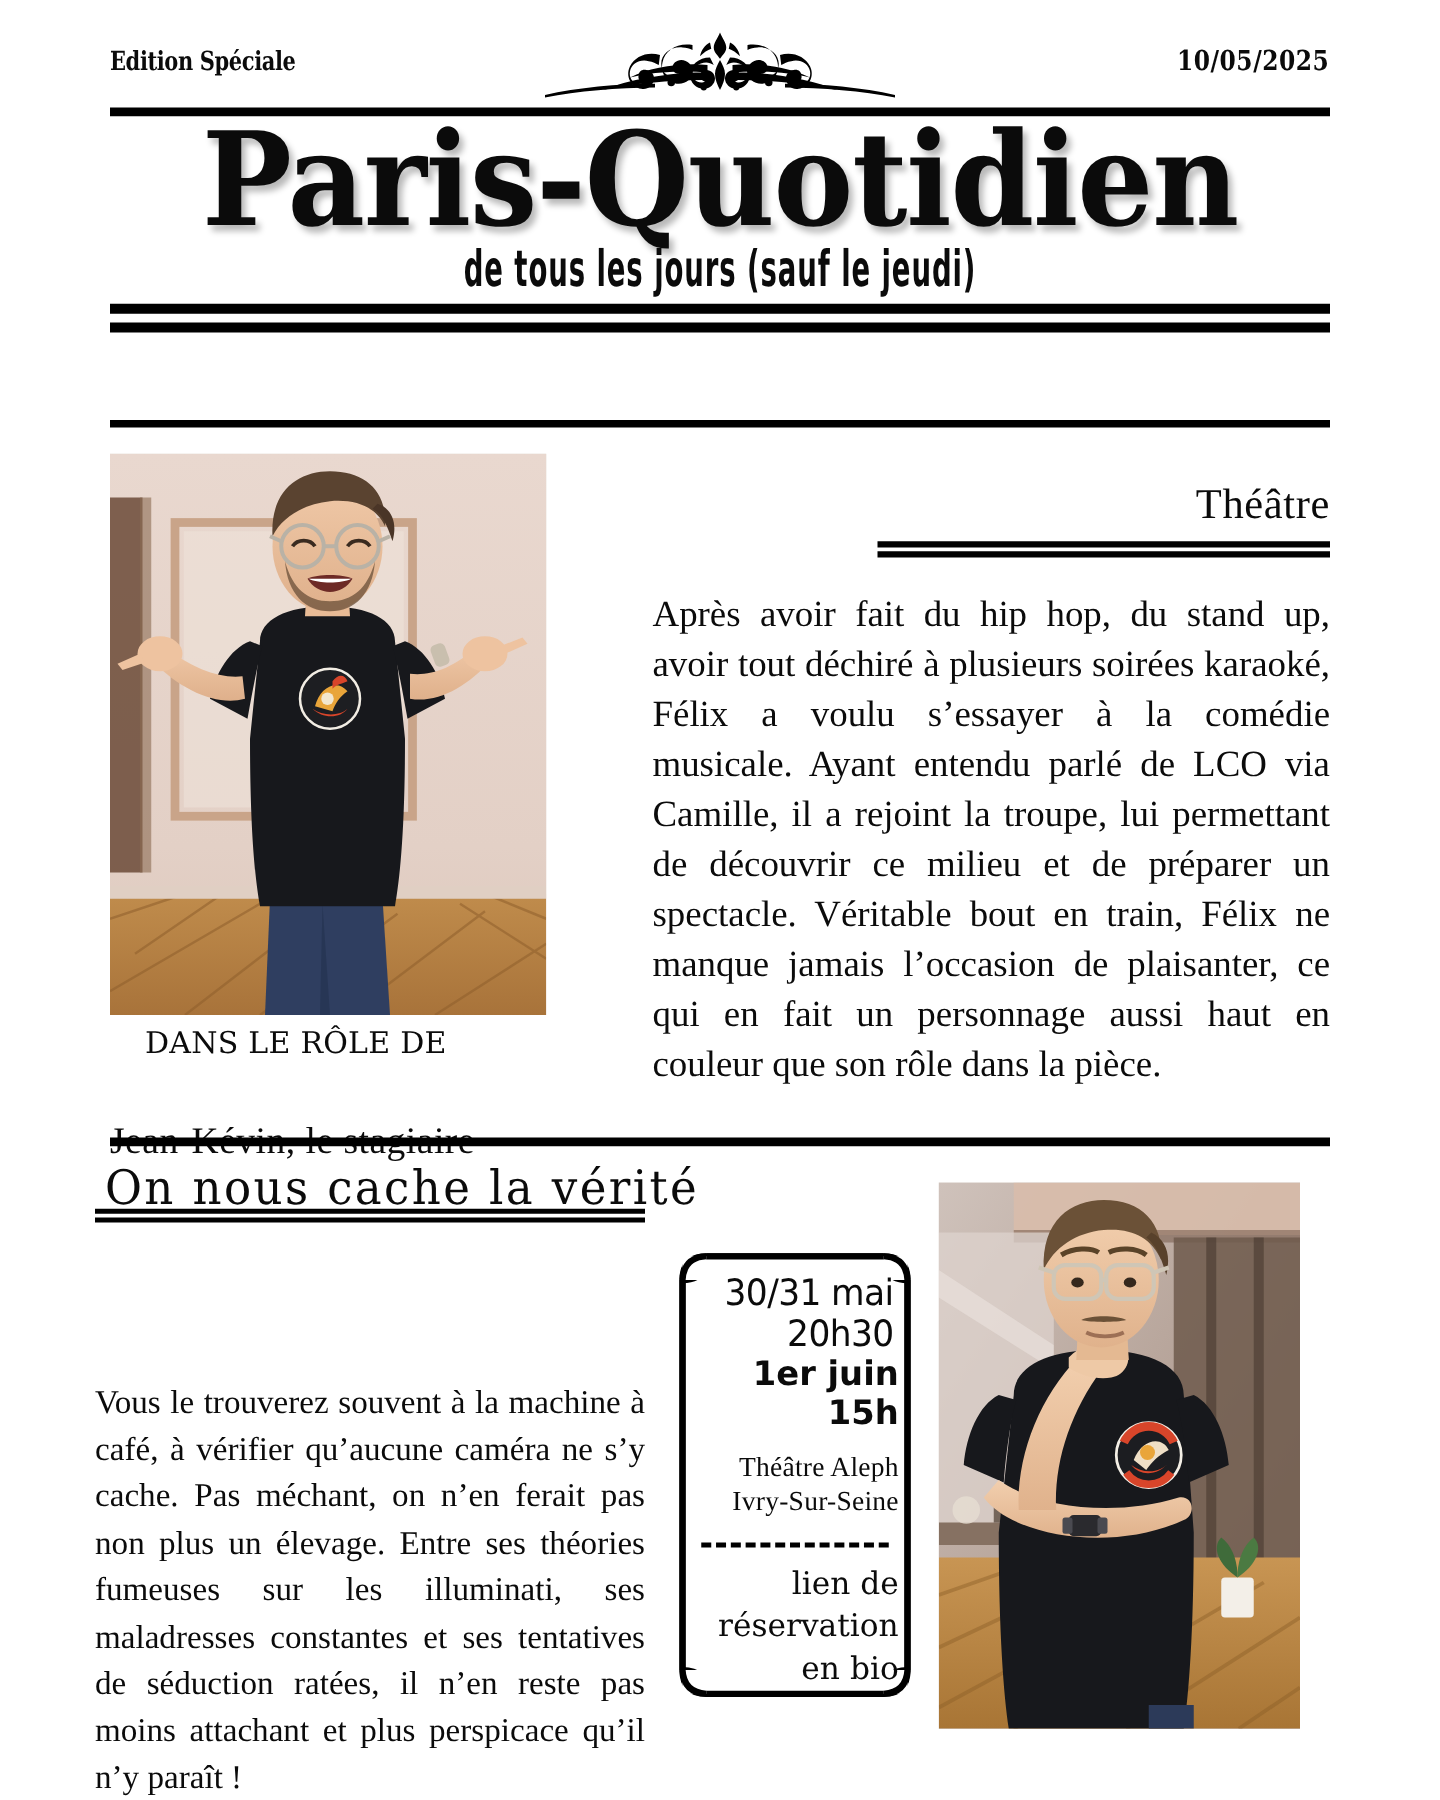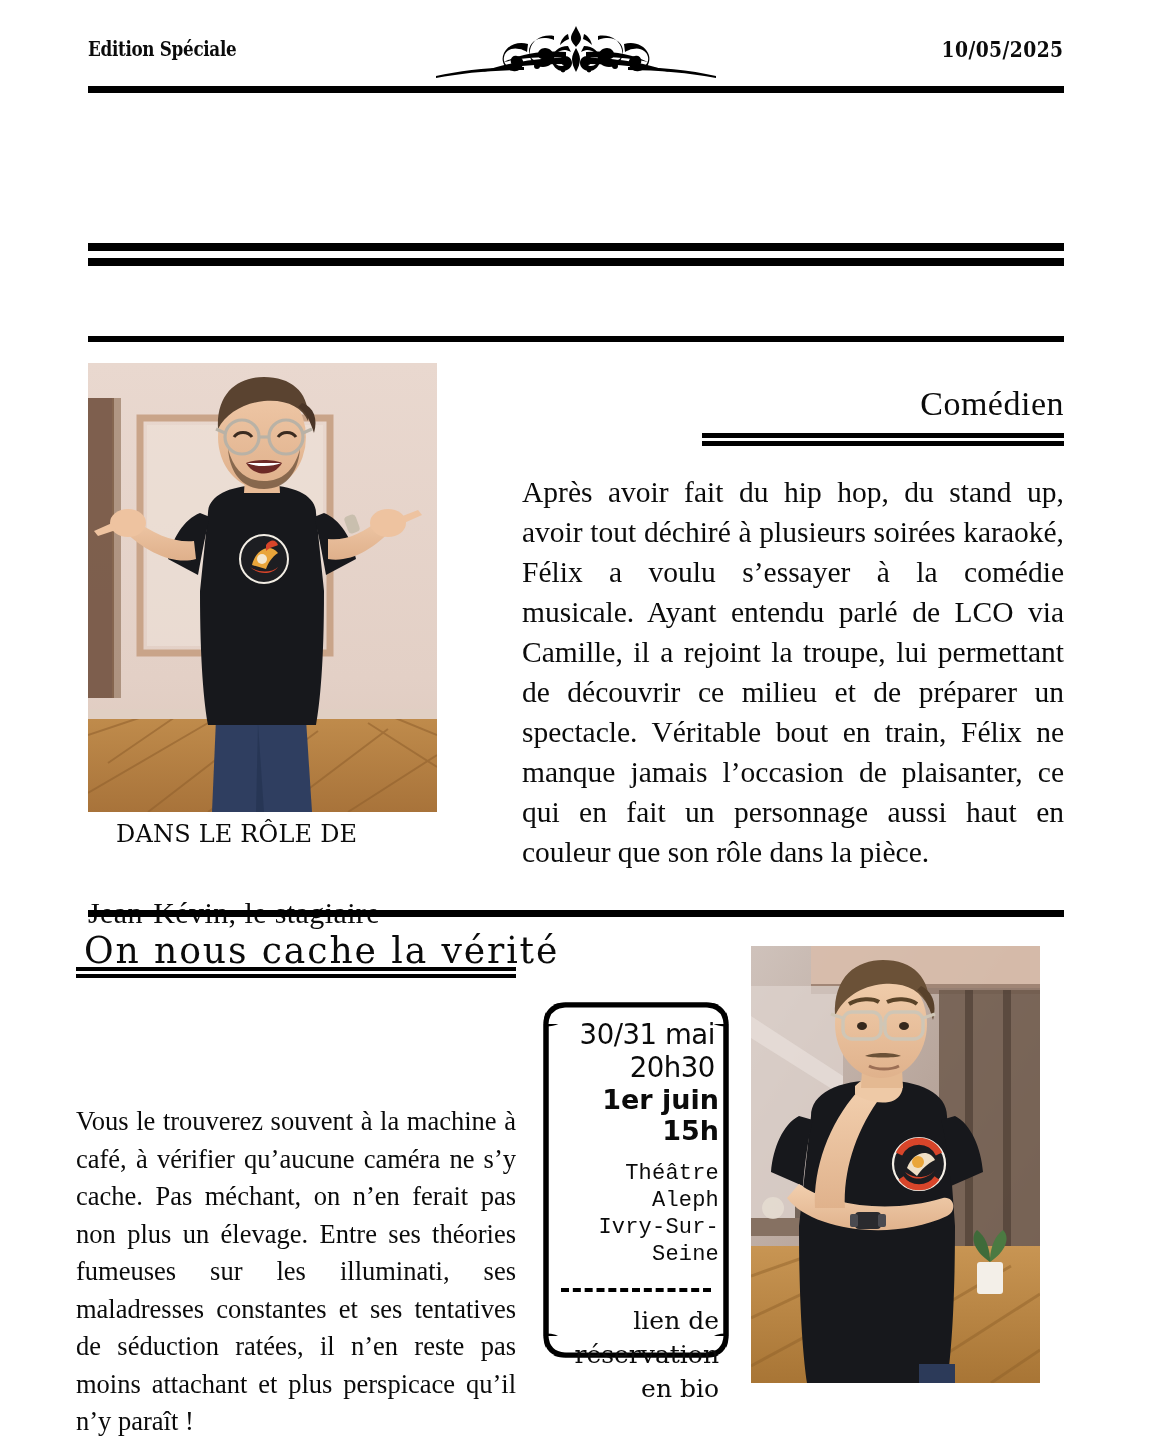--- a/index.html
+++ b/index.html
@@ -227,21 +227,21 @@
     letter-spacing: -0.5px;
     transform: scaleX(0.95);
   }
   .tk-line2 {
     font-family: "DejaVu Sans", "Liberation Sans", sans-serif;
     font-weight: bold;
     font-size: 27px;
     line-height: 31px;
   }
   .tk-venue {
-    font-family: Liberation Mono, monospace;
+    font-family: Liberation Serif, serif;
     font-size: 22px;
     line-height: 27px;
     margin-top: 14px;
     letter-spacing: 0.2px;
   }
   .tk-dash {
     margin: 20px auto 0 auto;
     width: 150px;
     border-top: 4px dashed #000;
   }
@@ -293,20 +293,24 @@
           <circle cx="199" cy="44" r="3"></circle>
           <circle cx="147" cy="48" r="2.4"></circle>
           <circle cx="173" cy="48" r="2.4"></circle>
         </g>
       </svg>
     </div>
   </div>
 
   <div class="rule-thick" style="top:86px;height:7px;"></div>
 
+  <div class="masthead">
+    <div class="masthead-title">Paris-Quotidien</div>
+    <div class="masthead-sub">de tous les jours (sauf le jeudi)</div>
+  </div>
 
   <div class="rule-thick" style="top:243px;height:8px;"></div>
   <div class="rule-thick" style="top:258px;height:8px;"></div>
 
   <div class="rule-thick" style="top:336px;height:6px;"></div>
 
   <div class="photo photo-main">
     <svg class="ph-canvas" viewBox="0 0 349 449" preserveAspectRatio="xMidYMid slice" aria-hidden="true">
       <defs>
         <linearGradient id="wallA" x1="0" y1="0" x2="0" y2="1">
@@ -385,21 +389,21 @@
         <path d="M-14 8 C-6 14 8 14 14 8 C8 16 -6 16 -14 8 Z" fill="#d8452a"></path>
         <path d="M2 -14 C6 -20 12 -20 14 -14 C10 -12 6 -12 2 -8 Z" fill="#d8452a"></path>
         <circle cx="-2" cy="0" r="5" fill="#f3e7cf"></circle>
       </g>
     </svg>
   </div>
 
   <div class="caption-role">DANS LE RÔLE DE</div>
   <div class="caption-name">Jean-Kévin, le stagiaire</div>
 
-  <div class="kicker">Comédien</div>
+  <div class="kicker">Théâtre</div>
   <div class="rule-thick" style="left:702px;top:433px;height:5px;"></div>
   <div class="rule-thick" style="left:702px;top:441px;height:5px;"></div>
   <div class="bio">Après avoir fait du hip hop, du stand up, avoir tout déchiré à plusieurs soirées karaoké, Félix a voulu s’essayer à la comédie musicale. Ayant entendu parlé de LCO via Camille, il a rejoint la troupe, lui permettant de découvrir ce milieu et de préparer un spectacle.  Véritable bout en train, Félix ne manque jamais l’occasion de plaisanter, ce qui en fait un personnage aussi haut en couleur que son rôle dans la pièce.</div>
 
   <div class="rule-thick" style="top:910px;height:7px;"></div>
 
   <div class="headline2">On nous cache la vérité</div>
   <div class="rule-thick" style="left:76px;right:auto;width:440px;top:967px;height:4px;"></div>
   <div class="rule-thick" style="left:76px;right:auto;width:440px;top:974px;height:4px;"></div>
 

